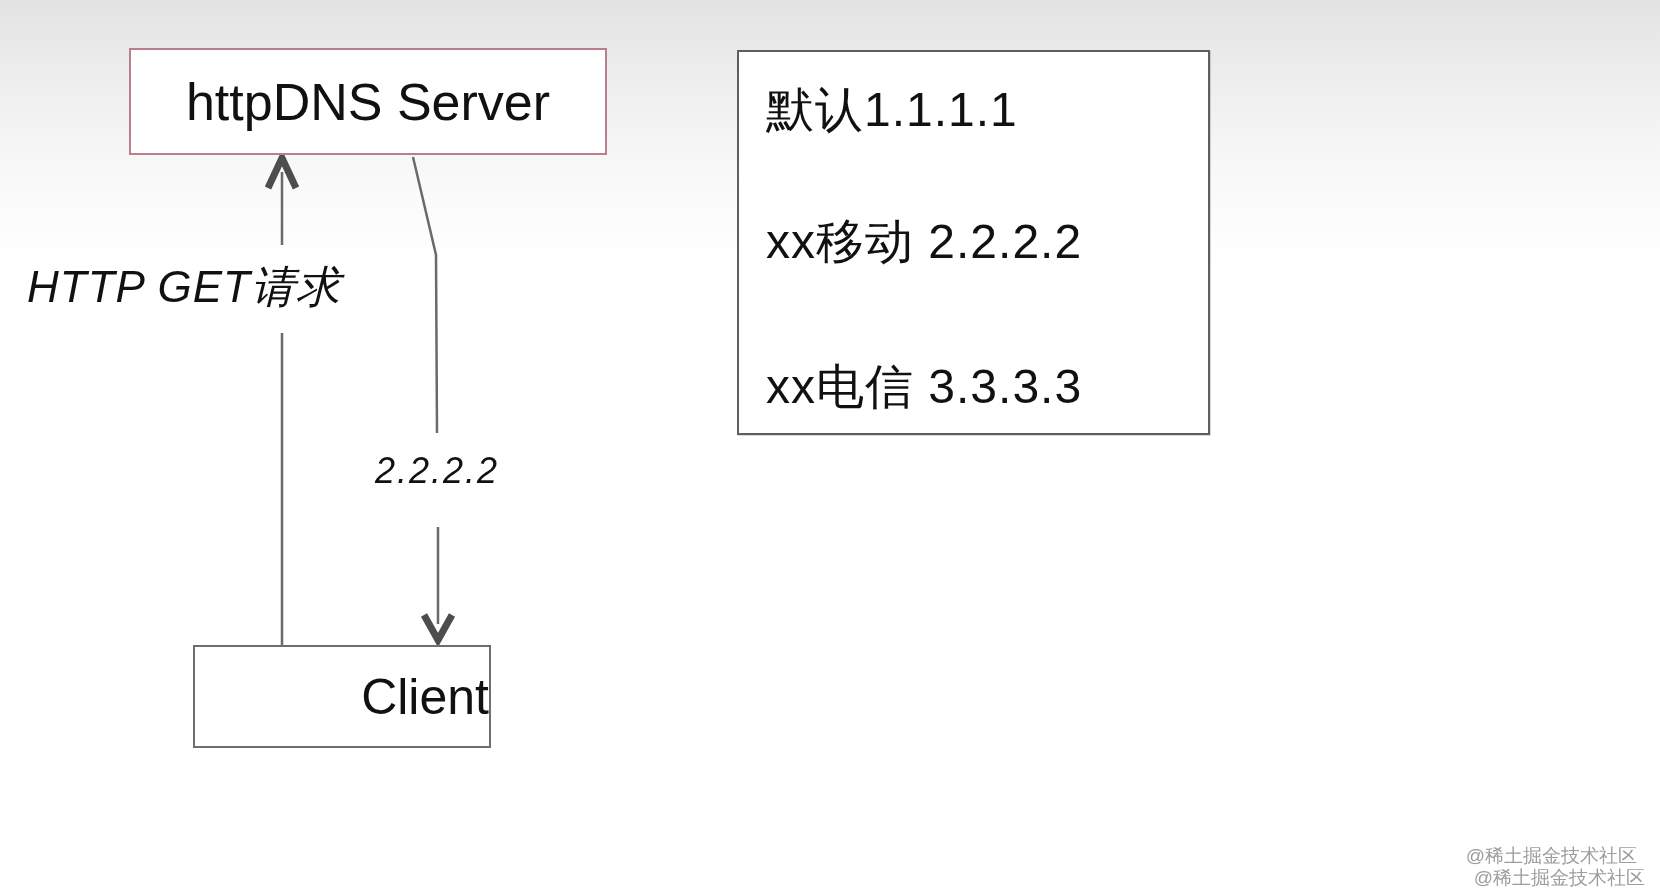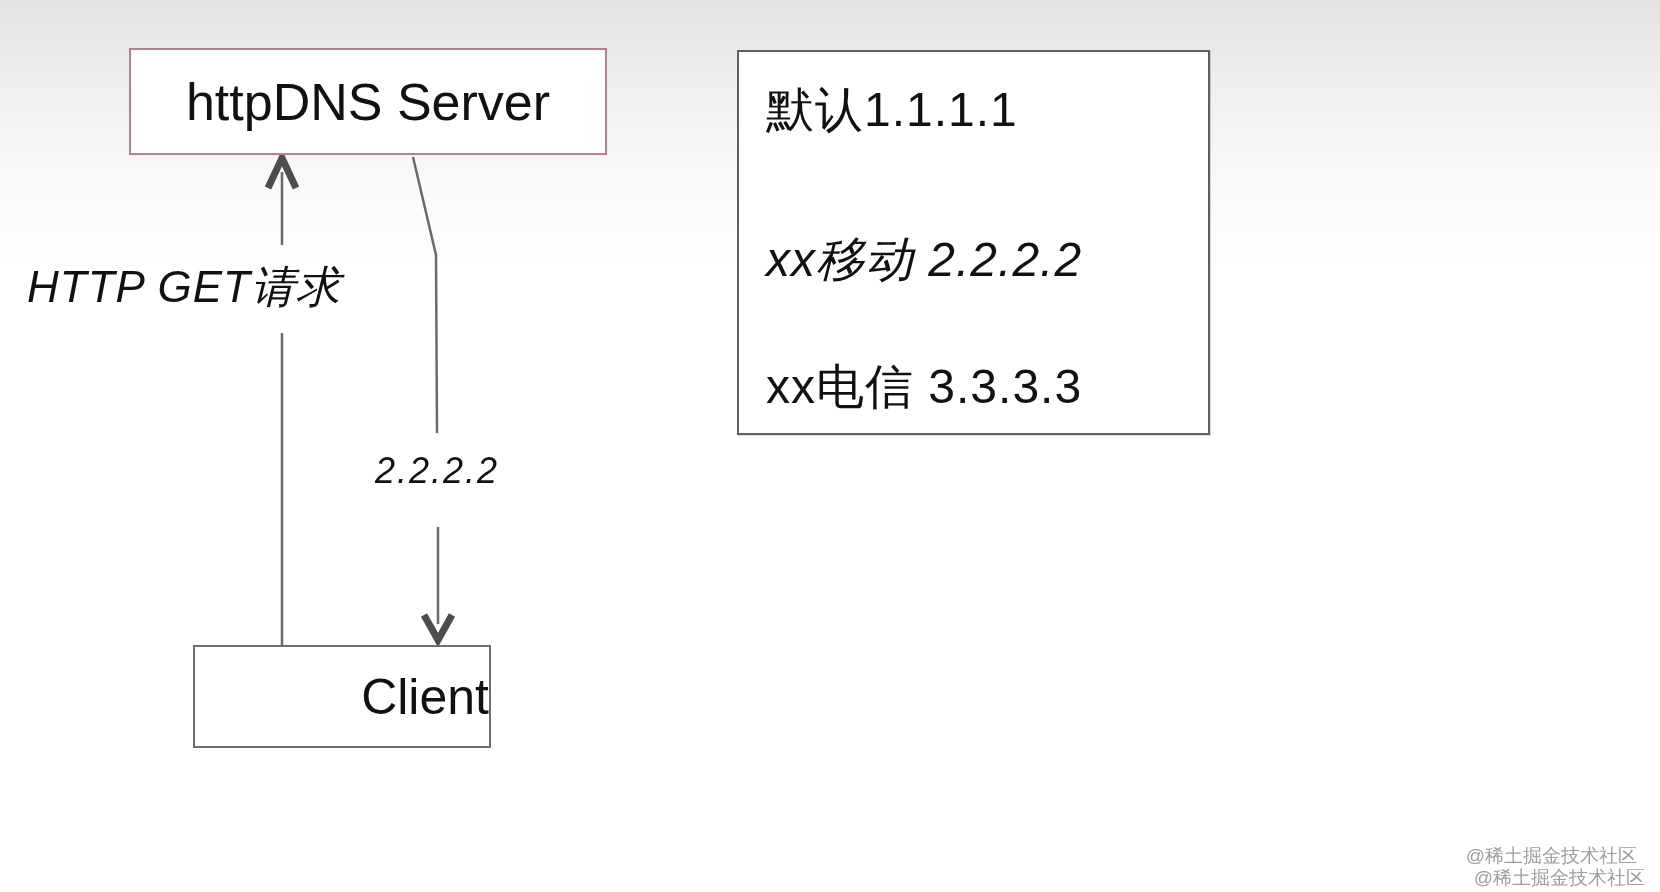--- a/index.html
+++ b/index.html
@@ -31,21 +31,21 @@
     border:2px solid var(--info-box-border,#5f5f5f);
     display:block;
     box-shadow:1px 1px 0 rgba(0,0,0,0.15);
   }
   .info-row{
     position:absolute;left:27px;
     font-size:48px;color:var(--diagram-text,#111);
     white-space:nowrap;letter-spacing:1px;
   }
   .info-row.r0{top:26px;}
-  .info-row.r1{top:176px;font-style:italic;}
+  .info-row.r1{top:158px;}
   .info-row.r2{top:303px;}
   .client-box{
     left:193px;top:645px;width:298px;height:103px;
     border:2px solid var(--client-box-border,#6e6e6e);
     font-size:50px;
     justify-content:flex-end;
   }
   .flow-label{
     position:absolute;
     font-style:italic;

